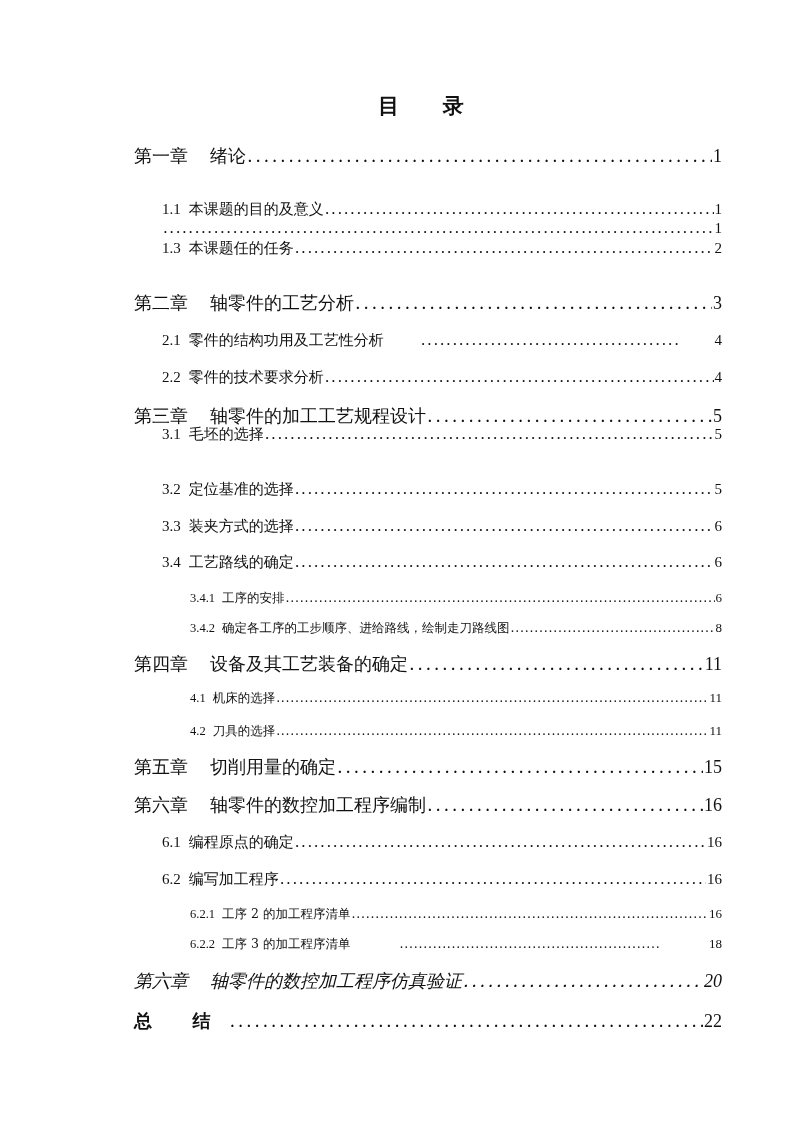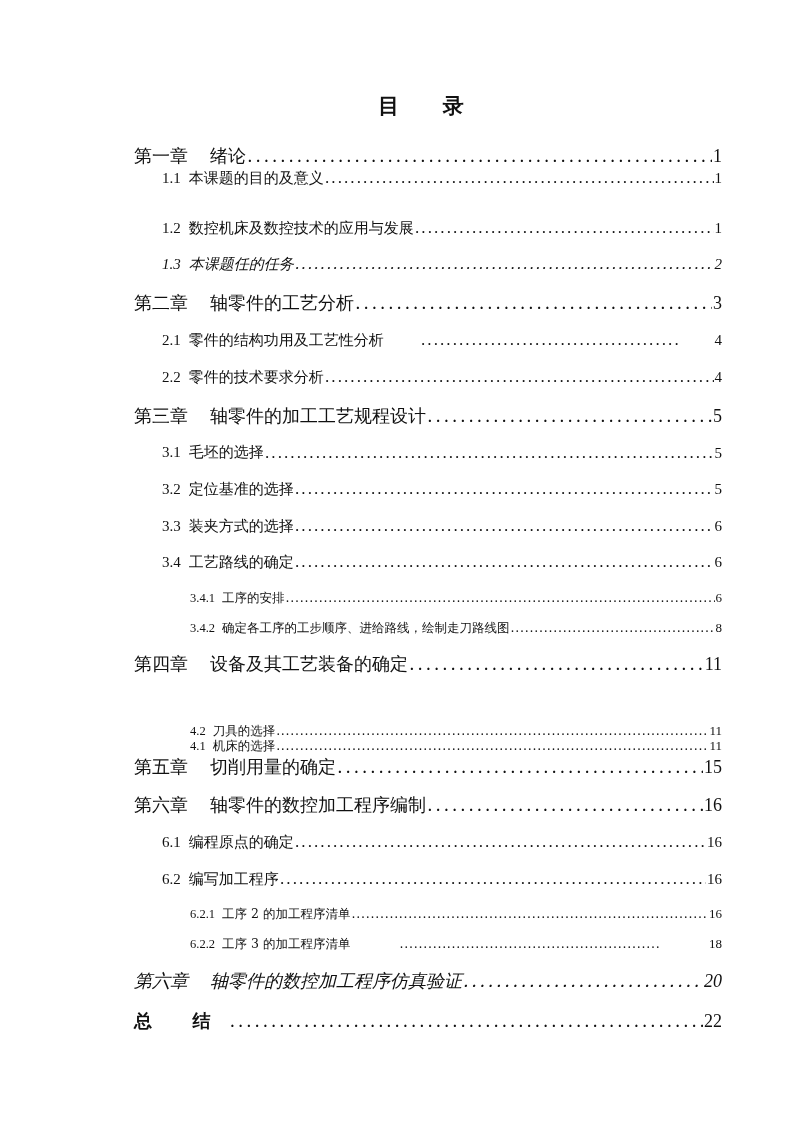--- a/index.html
+++ b/index.html
@@ -31,31 +31,30 @@
 <body>
 
 <div class="title">目 录</div>
 
 <div class="toc" id="toc">
     <div class="row lvl1" style="top: 144px;">
       <span class="label"><span class="num">第一章</span><span class="gap"></span><span class="text">绪论</span></span>
       <span class="dots"></span>
       <span class="page">1</span>
     </div>
-    <div class="row lvl2" style="top: 169px; justify-content: space-between;">
+    <div class="row lvl2" style="top: 200px; justify-content: space-between;">
       <span class="label"><span class="num">1.1</span><span class="gap"></span><span class="text">本课题的目的及意义</span></span>
       <span class="dots"></span>
       <span class="page">1</span>
     </div>
     <div class="row lvl2" style="top: 219px;">
-      <span class="label"><span class="num">1.2</span><span class="gap"></span><span class="text">数控机床及数控技术的应用与发展</span></span>
       <span class="dots"></span>
       <span class="page">1</span>
     </div>
-    <div class="row lvl2" style="top: 255px; font-style: italic;">
+    <div class="row lvl2" style="top: 239px;">
       <span class="label"><span class="num">1.3</span><span class="gap"></span><span class="text">本课题任的任务</span></span>
       <span class="dots"></span>
       <span class="page">2</span>
     </div>
     <div class="row lvl1" style="top: 291px;">
       <span class="label"><span class="num">第二章</span><span class="gap"></span><span class="text">轴零件的工艺分析</span></span>
       <span class="dots"></span>
       <span class="page">3</span>
     </div>
     <div class="row lvl2" style="top: 331px; gap: 36px;">
@@ -66,21 +65,21 @@
     <div class="row lvl2" style="top: 368px;">
       <span class="label"><span class="num">2.2</span><span class="gap"></span><span class="text">零件的技术要求分析</span></span>
       <span class="dots"></span>
       <span class="page">4</span>
     </div>
     <div class="row lvl1" style="top: 404px;">
       <span class="label"><span class="num">第三章</span><span class="gap"></span><span class="text">轴零件的加工工艺规程设计</span></span>
       <span class="dots"></span>
       <span class="page">5</span>
     </div>
-    <div class="row lvl2" style="top: 443px; align-items: flex-end;">
+    <div class="row lvl2" style="top: 425px;">
       <span class="label"><span class="num">3.1</span><span class="gap"></span><span class="text">毛坯的选择</span></span>
       <span class="dots"></span>
       <span class="page">5</span>
     </div>
     <div class="row lvl2" style="top: 480px;">
       <span class="label"><span class="num">3.2</span><span class="gap"></span><span class="text">定位基准的选择</span></span>
       <span class="dots"></span>
       <span class="page">5</span>
     </div>
     <div class="row lvl2" style="top: 517px;">
@@ -101,21 +100,21 @@
     <div class="row lvl3" style="top: 620px;">
       <span class="label"><span class="num">3.4.2</span><span class="gap"></span><span class="text">确定各工序的工步顺序、进给路线，绘制走刀路线图</span></span>
       <span class="dots"></span>
       <span class="page">8</span>
     </div>
     <div class="row lvl1" style="top: 652px;">
       <span class="label"><span class="num">第四章</span><span class="gap"></span><span class="text">设备及其工艺装备的确定</span></span>
       <span class="dots"></span>
       <span class="page">11</span>
     </div>
-    <div class="row lvl3" style="top: 690px; margin-top: 48px;">
+    <div class="row lvl3" style="top: 690px;">
       <span class="label"><span class="num">4.1</span><span class="gap"></span><span class="text">机床的选择</span></span>
       <span class="dots"></span>
       <span class="page">11</span>
     </div>
     <div class="row lvl3" style="top: 723px;">
       <span class="label"><span class="num">4.2</span><span class="gap"></span><span class="text">刀具的选择</span></span>
       <span class="dots"></span>
       <span class="page">11</span>
     </div>
     <div class="row lvl1" style="top: 755px;">

